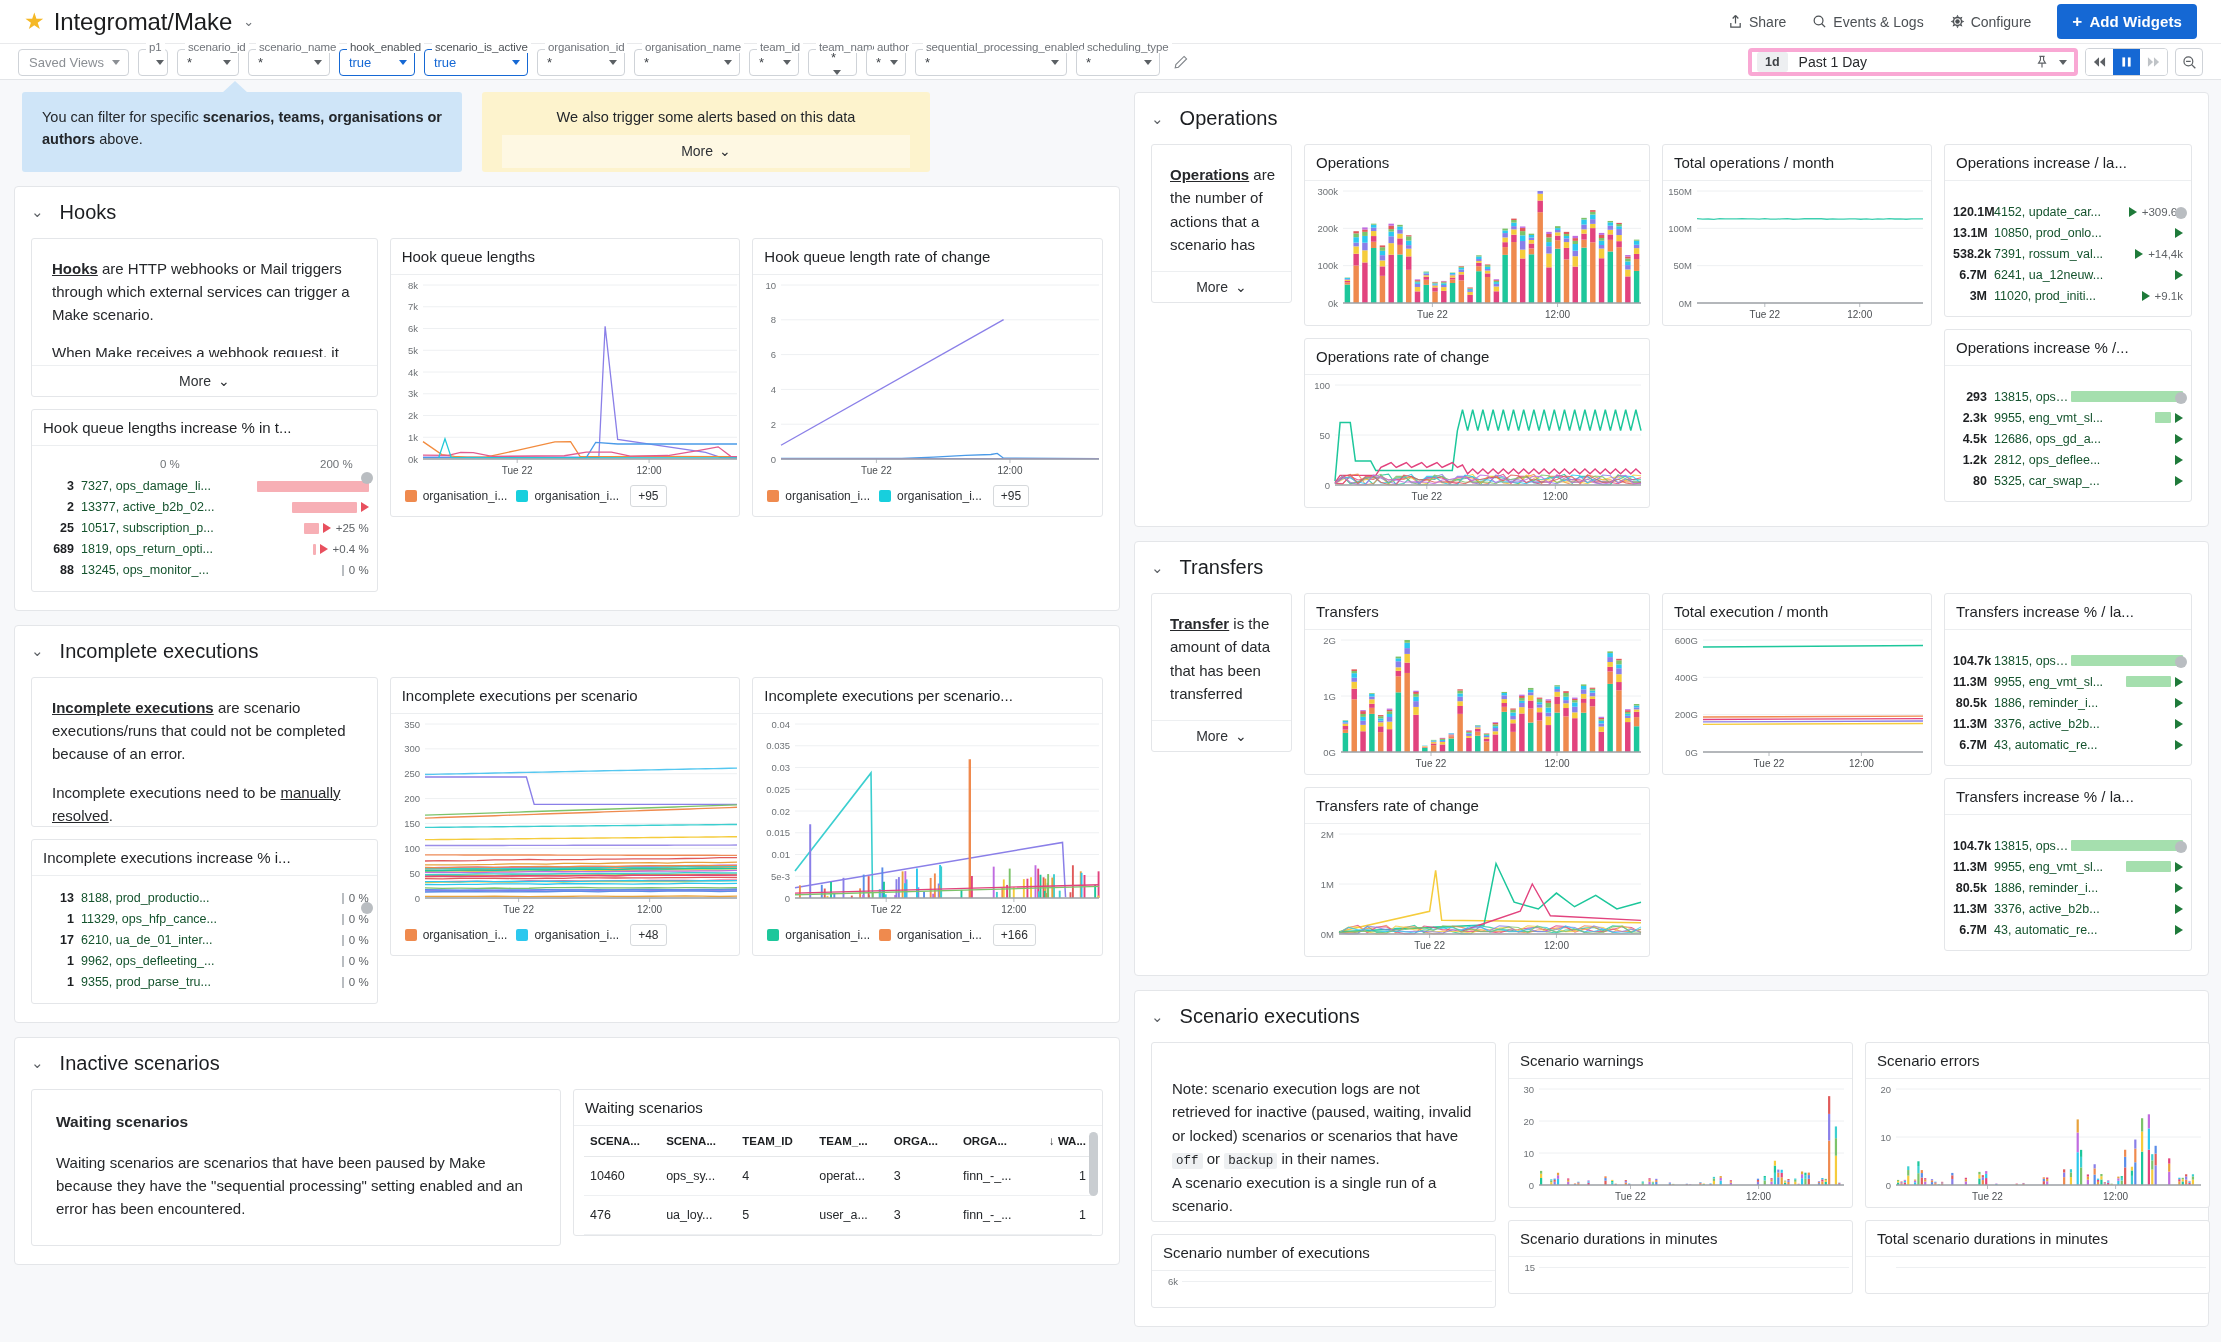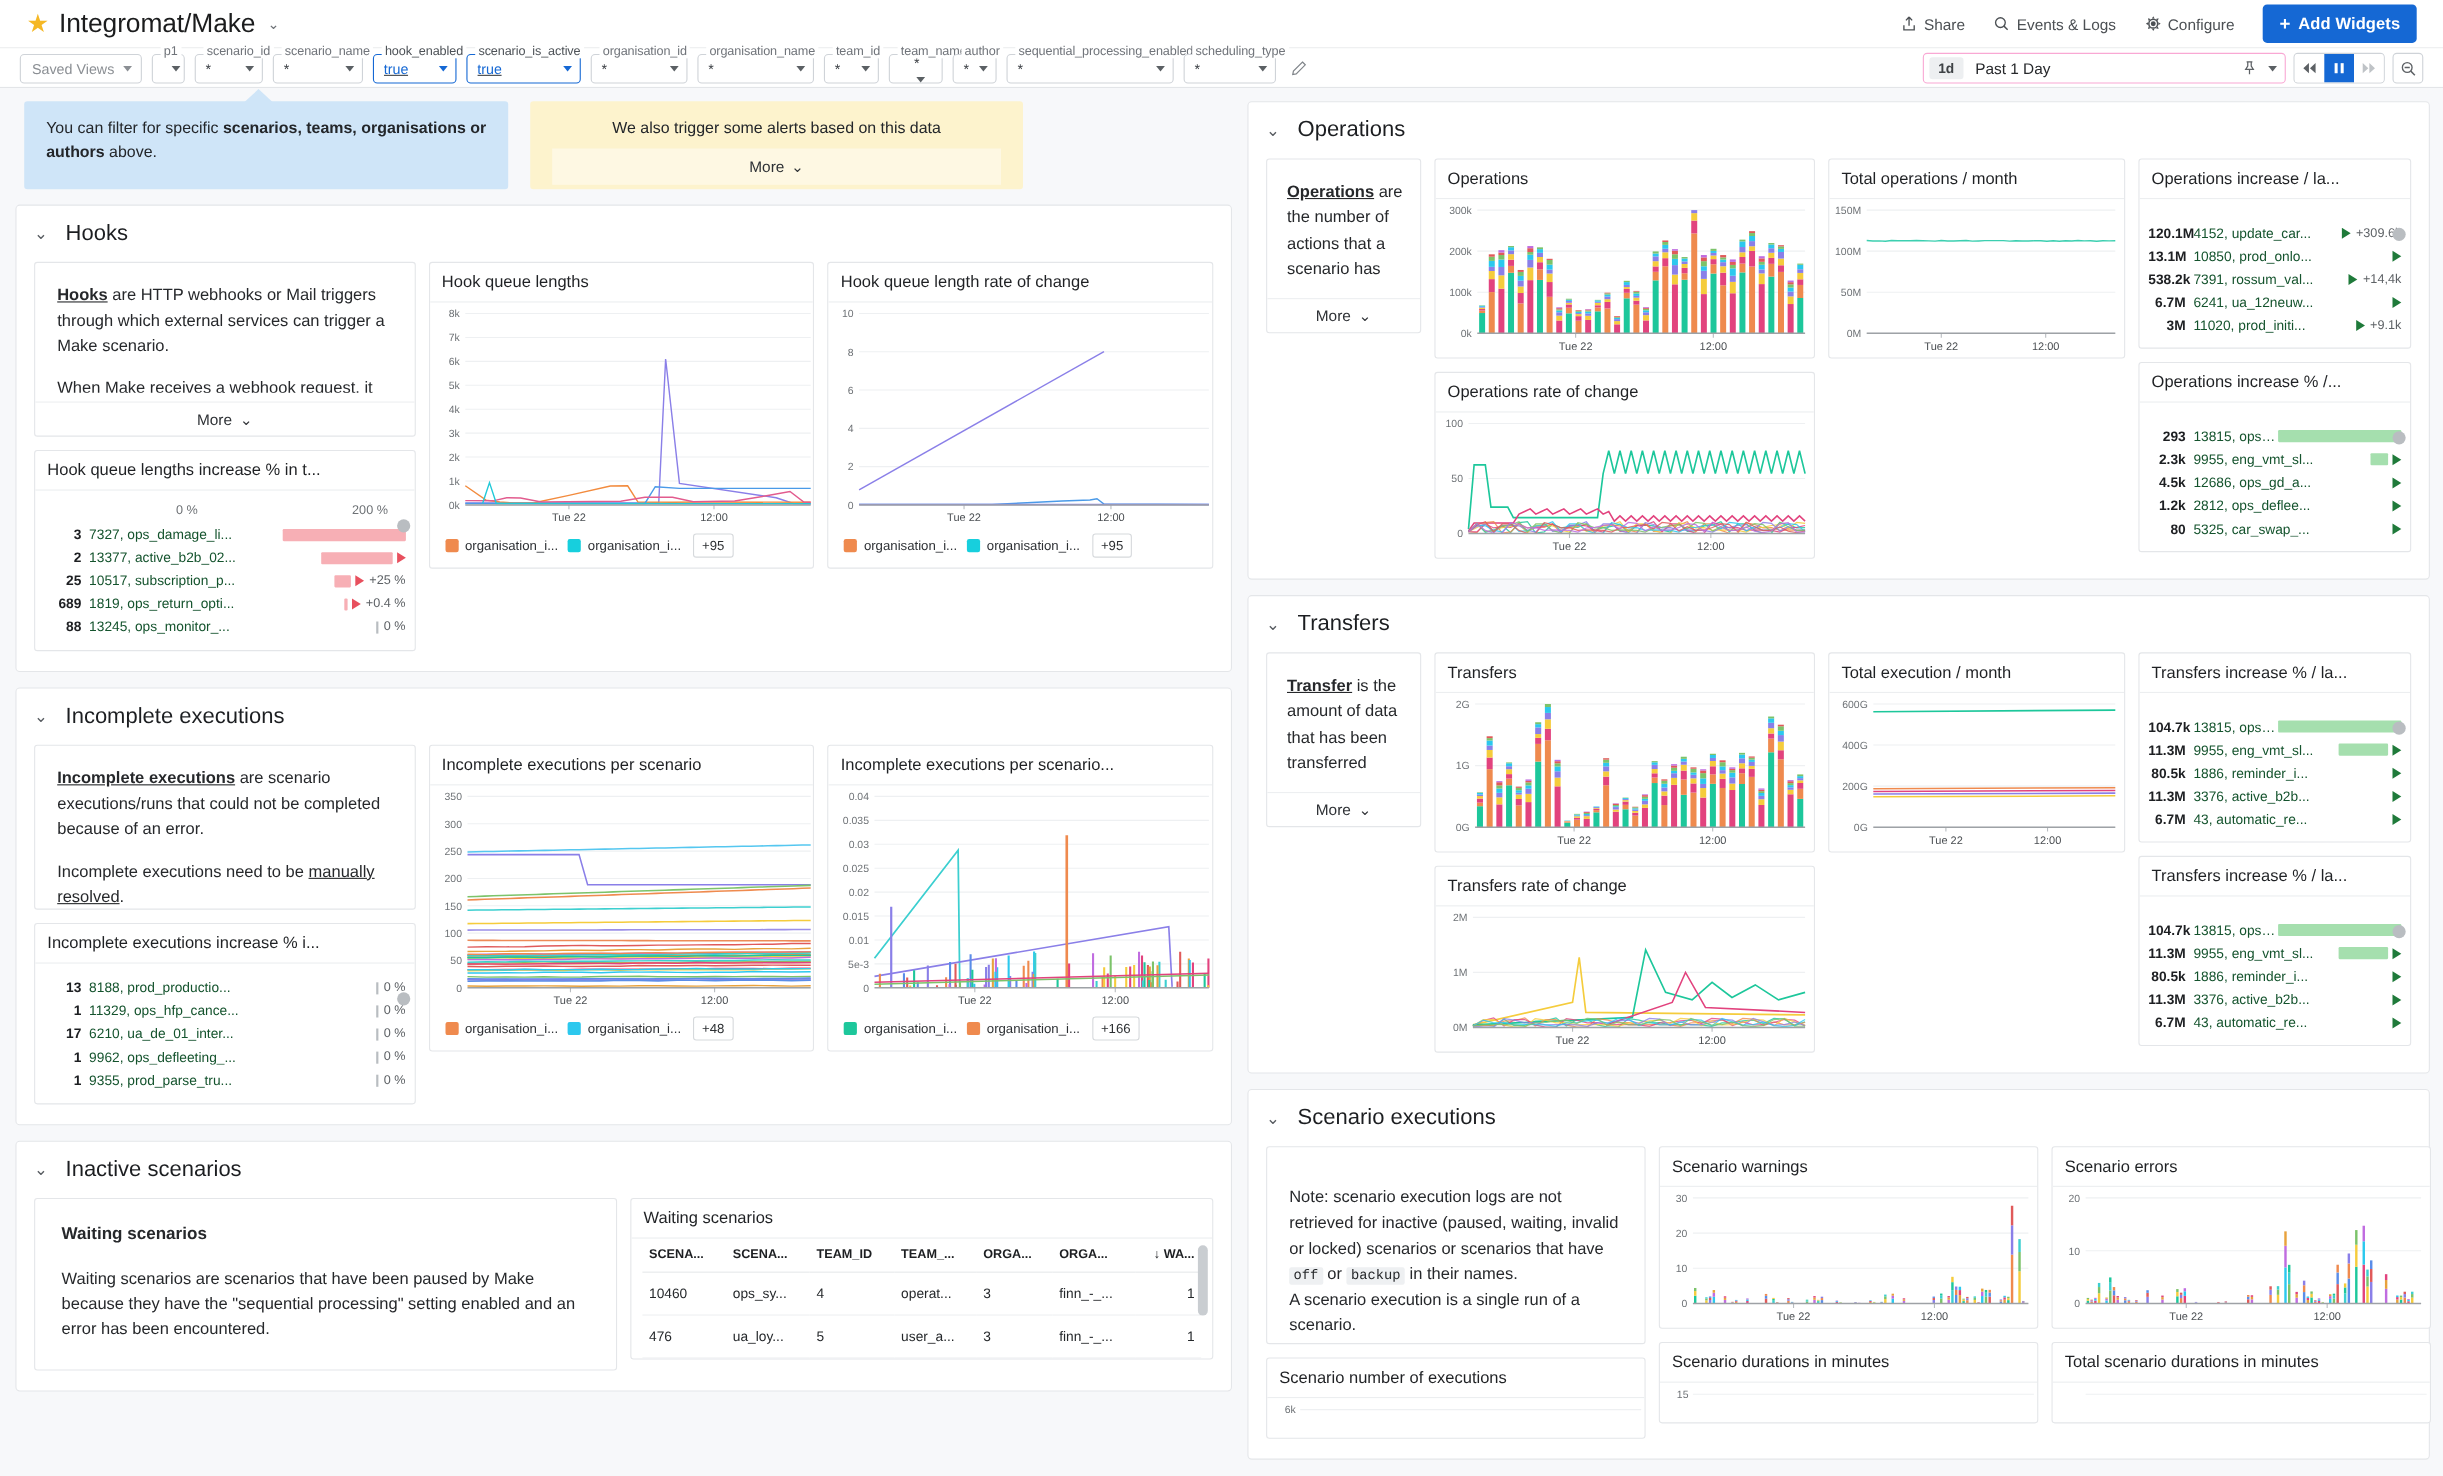--- a/index.html
+++ b/index.html
@@ -35,35 +35,35 @@
     border: 1px solid #cfd3d8; border-radius: 4px; height: 27px; min-width: 99px;
     display: flex; align-items: center; justify-content: space-between;
     padding: 0 8px 0 10px; font-size: 13px; color: #8b8f94; margin-top: 5px; cursor: pointer;
   }
   .fld {
     position: relative; margin-top: 5px; margin-left: 9px; height: 27px;
     border: 1px solid #cfd3d8; border-radius: 4px; display: flex; align-items: center;
     justify-content: space-between; padding: 0 7px 0 9px; font-size: 13px;
     color: #3f4348; background: #fff; cursor: pointer;
   }
-  .fld.active { border-color: #1568d4; text-decoration: underline; }
+  .fld.active { border-color: #1568d4; }
   .fld.active .fld-val { color: #1568d4; }
   .fld-label {
     position: absolute; top: -9px; left: 7px; background: #fff; padding: 0 3px;
     font-size: 11.5px; color: #70747a; white-space: nowrap; letter-spacing:-.1px;
   }
   .fld.active .fld-label { color: #4d5257; }
   .fld-val { white-space: nowrap; overflow: hidden; }
   .caret { border-left: 4px solid transparent; border-right: 4px solid transparent;
            border-top: 5px solid #5b6064; margin-left: 8px; flex: none; }
   .fld.active .caret { border-top-color: #1568d4; }
   .pencil { margin-left: 14px; margin-top: 11px; color: #80858a; cursor: pointer; }
   .timebar { margin-left: auto; display: flex; align-items: center; gap: 7px; margin-top: 4px; }
   .timebox {
-    border: 1px solid #f9a8d4; border-radius: 4px; height: 28px; width: 330px;
+    border: 4px solid #f9a8d4; border-radius: 4px; height: 28px; width: 330px;
     display: flex; align-items: center; padding: 0 7px 0 5px; background:#fff;
   }
   .tb-chip { background: #edeff1; border-radius: 3px; font-size: 12.5px; color: #3e4246;
              padding: 3px 8px; font-weight: 600; }
   .tb-range { font-size: 14px; color: #27292c; margin-left: 11px; }
   .timebox-icons { margin-left: auto; display: flex; align-items: center; gap: 10px; color: #5d6165; }
   .nav-group { display: flex; border: 1px solid #cfd3d8; border-radius: 4px; overflow: hidden; height: 28px; }
   .nav-btn { width: 27px; display: flex; align-items: center; justify-content: center;
              background: #fff; color: #6d7277; cursor: pointer; font-size: 12px; }
   .nav-btn.pause { background: #1568d4; color: #fff; }

